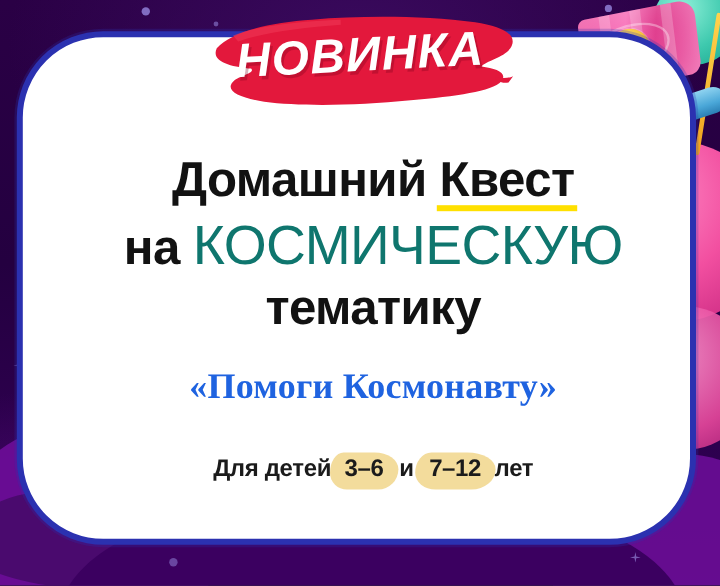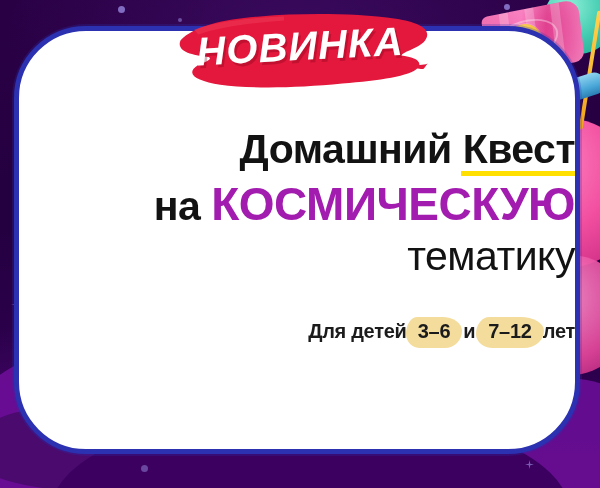--- a/index.html
+++ b/index.html
@@ -209,21 +209,21 @@
     transform: translateY(-3px) rotate(-1deg);
     text-shadow: 2px 3px 0 rgba(120,0,25,.30);
     white-space: nowrap;
   }
 
   
   .content {
     position: absolute;
     left: 0; right: 0;
     top: 96px;
-    text-align: right;
+    text-align: center;
     padding-left: 28px;
   }
   .line1 {
     font-size: 41px;
     font-weight: 700;
     color: #121212;
     letter-spacing: -0.5px;
     line-height: 1.12;
     margin: 0;
   }
@@ -241,29 +241,29 @@
   }
   .line2 {
     margin: 4px 0 0 0;
     font-size: 41px;
     font-weight: 700;
     color: #121212;
     letter-spacing: -0.5px;
     line-height: 1.18;
   }
   .kosm {
-    color: #a21caf;
+    color: #0f766e;
     font-size: 46px;
-    font-weight: 700;
+    font-weight: 400;
     letter-spacing: -0.5px;
   }
   .line3 {
     margin: 2px 0 0 0;
     font-size: 41px;
-    font-weight: 400;
+    font-weight: 700;
     color: #121212;
     letter-spacing: -0.5px;
   }
   .subtitle {
     margin: 26px 0 0 0;
     font-family: "Liberation Serif", serif;
     font-weight: 700;
     font-size: 30px;
     color: #1f63e0;
     letter-spacing: 0.2px;
@@ -333,20 +333,21 @@
         <div class="line1">
           <span>Домашний </span><span class="underline-y">Квест</span>
         </div>
 
         <div class="line2">
           <span>на </span><span class="kosm">КОСМИЧЕСКУЮ</span>
         </div>
 
         <div class="line3">тематику</div>
 
+        <div class="subtitle">«Помоги Космонавту»</div>
 
         <div class="ages">
           <span>Для детей</span>
           <span class="hl">3–6</span><span class="sep">и</span><span class="hl">7–12</span>
           <span>лет</span>
         </div>
       </div>
 
     </div>
   </div>

